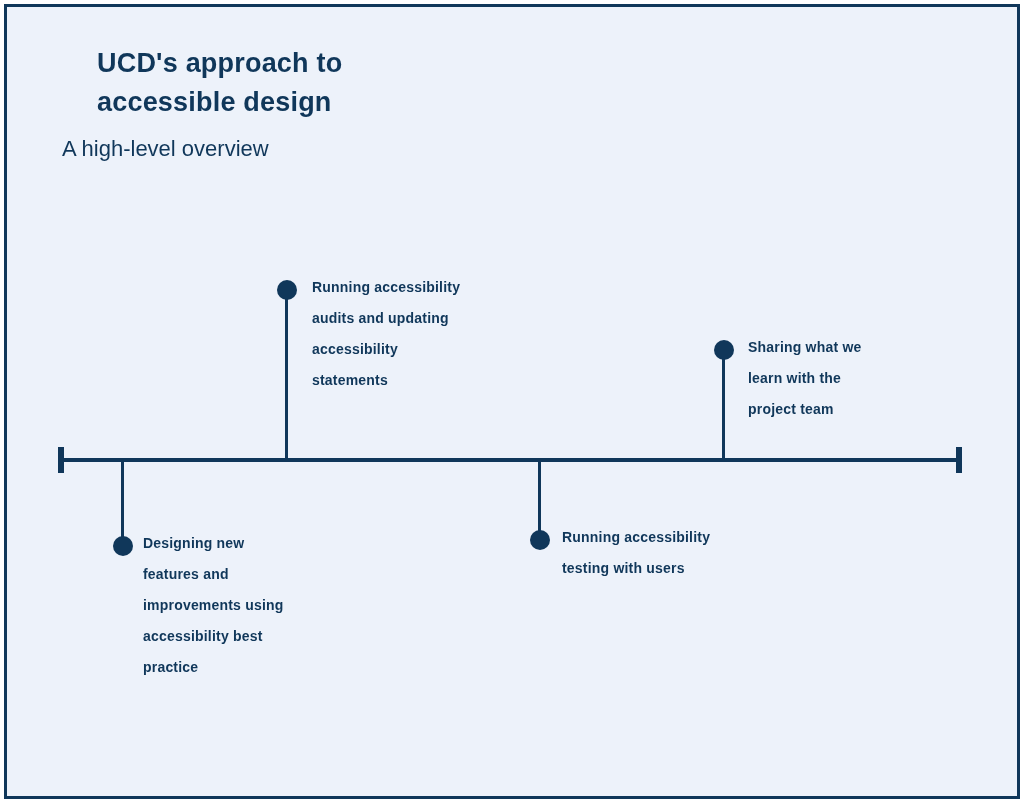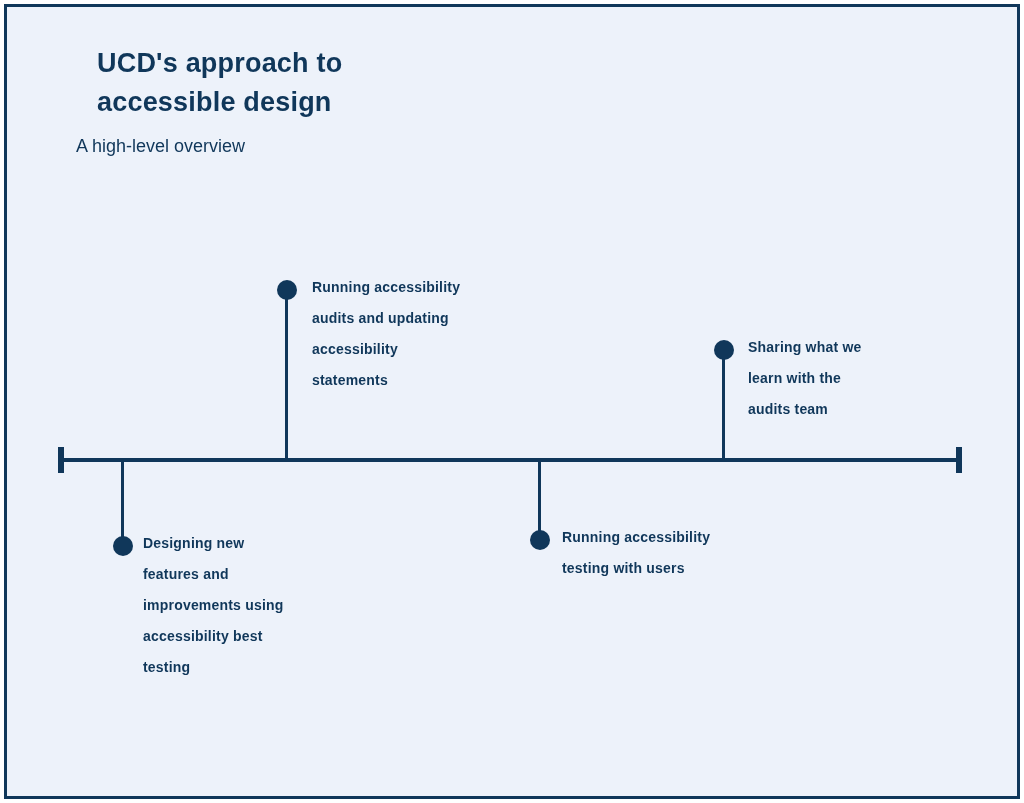--- a/index.html
+++ b/index.html
@@ -27,22 +27,22 @@
     left: 62px; top: 44px;
     font-size: 27px; font-weight: bold;
     color: var(--navy);
     line-height: 39px;
     white-space: pre-line;
     letter-spacing: 0.2px;
     margin-left: 35px;
   }
   .subtitle {
     position: absolute;
-    left: 76px; top: 136px;
-    font-size: 18px;
+    left: 62px; top: 136px;
+    font-size: 22px;
     color: var(--navy);
   }
   .axis {
     position: absolute;
     left: 59px; top: 458px;
     width: 903px; height: 4px;
     background: var(--navy);
   }
   .cap {
     position: absolute;
@@ -107,31 +107,31 @@
 audits and updating
 accessibility
 statements</div>
 </div>
 
 <div>
   <div class="stem m2-stem"></div>
   <div class="dot m2-dot"></div>
   <div class="label m2-label">Sharing what we
 learn with the
-audits team</div>
+project team</div>
 </div>
 
 <div>
   <div class="stem m3-stem"></div>
   <div class="dot m3-dot"></div>
   <div class="label m3-label">Designing new
 features and
 improvements using
 accessibility best
-testing</div>
+practice</div>
 </div>
 
 <div>
   <div class="stem m4-stem"></div>
   <div class="dot m4-dot"></div>
   <div class="label m4-label">Running accessibility
 testing with users</div>
 </div>
 
 </body></html>

